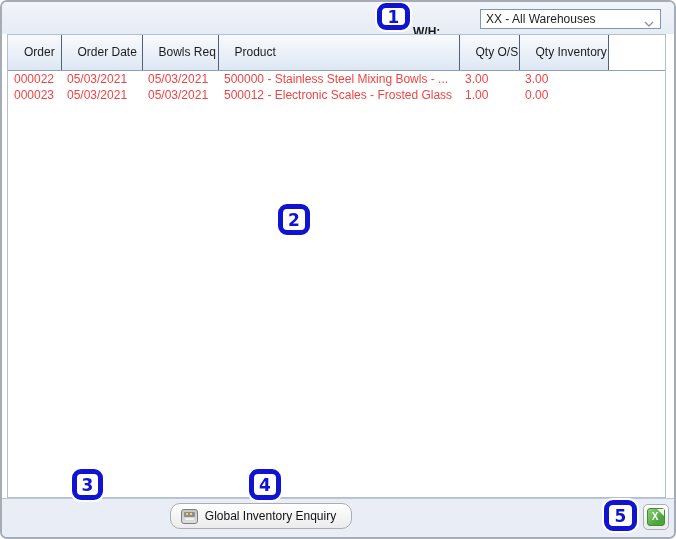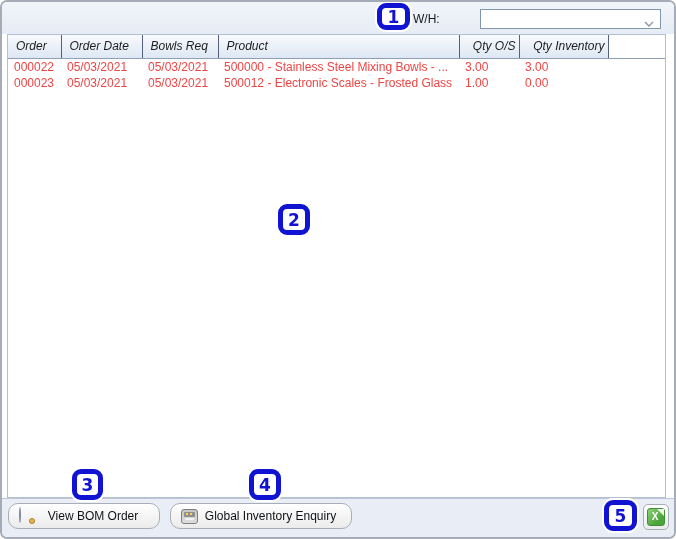--- a/index.html
+++ b/index.html
@@ -14,22 +14,22 @@
     border-radius: 7px;
     overflow: hidden;
   }
 
   .top-strip {
     position: absolute; left: 0; top: 0; right: 0; height: 32px;
     background: linear-gradient(#f1f5fa, #e6ecf5);
   }
 
   .wh-label {
-    position: absolute; left: 411px; top: 9px;
-    font-size: 12px; font-weight: normal; color: #16181c; line-height: 16px;
+    position: absolute; left: 411px; top: 22px;
+    font-size: 12px; font-weight: bold; color: #16181c; line-height: 16px;
   }
 
   .combo {
     position: absolute; left: 478px; top: 7px; width: 181px; height: 20px;
     background: #ffffff;
     border: 1px solid #7f96ad;
     display: flex; align-items: center;
     font-size: 12px; color: #1b1e24;
     padding: 0 20px 0 5px;
     cursor: default;
@@ -38,27 +38,27 @@
 
   
   .table-wrap {
     position: absolute; left: 5px; top: 32px; width: 659px; height: 464px;
     background: #ffffff;
     border: 1px solid #b3c0d2;
     overflow: hidden;
   }
   table { border-collapse: collapse; table-layout: fixed; width: 657px; font-size: 12px; }
   thead th {
-    height: 23px;
+    height: 35px;
     background: linear-gradient(#f8fafd, #dde7f3);
     border-right: 1px solid #53627a;
     border-bottom: 1px solid #8fa0b6;
     font-weight: normal; color: #1c1c1c;
-    text-align: left; padding: 0 4px 0 8px;
-    white-space: nowrap; overflow: hidden; font-style: italic;
+    text-align: left; padding: 0 4px 0 16px;
+    white-space: nowrap; overflow: hidden;
   }
   thead th.num { text-align: right; padding-right: 3px; }
   thead th.filler { background: #ffffff; border-right: none; }
   tbody td {
     height: 16px; line-height: 16px;
     color: #ef4444;
     padding: 0 4px 0 6px;
     white-space: nowrap; overflow: hidden;
   }
   tbody td.num { padding-right: 3px; }
@@ -150,20 +150,21 @@
 </head>
 <body>
 
 <div class="window">
 
   <div class="top-strip"></div>
 
   <span class="wh-label">W/H:</span>
 
   <div class="combo">
+    <span>XX - All Warehouses</span>
     <span class="chev">
       <svg width="10" height="7">
           <polyline points="1,1 5,5 9,1" fill="none" stroke="#8a97a5" stroke-width="1.4"></polyline>
         </svg>
     </span>
   </div>
 
   <div class="table-wrap">
     <table>
       <colgroup>
@@ -204,26 +205,20 @@
           <td class="num">1.00</td>
           <td class="num">0.00</td>
           <td></td>
         </tr>
       </tbody>
     </table>
   </div>
 
   <div class="footer"></div>
 
-  <div class="btn btn-viewbom">
-    <span class="btn-icon mag">
-      <span class="lens"></span><span class="knob"></span>
-    </span>
-    <span class="btn-label">View BOM Order</span>
-  </div>
 
   <div class="btn btn-global">
     <span class="btn-icon drawer">
       <span class="top"></span>
         <span class="dot d1"></span>
         <span class="dot d2"></span>
         <span class="slot"></span>
     </span>
     <span class="btn-label">Global Inventory Enquiry</span>
   </div>

